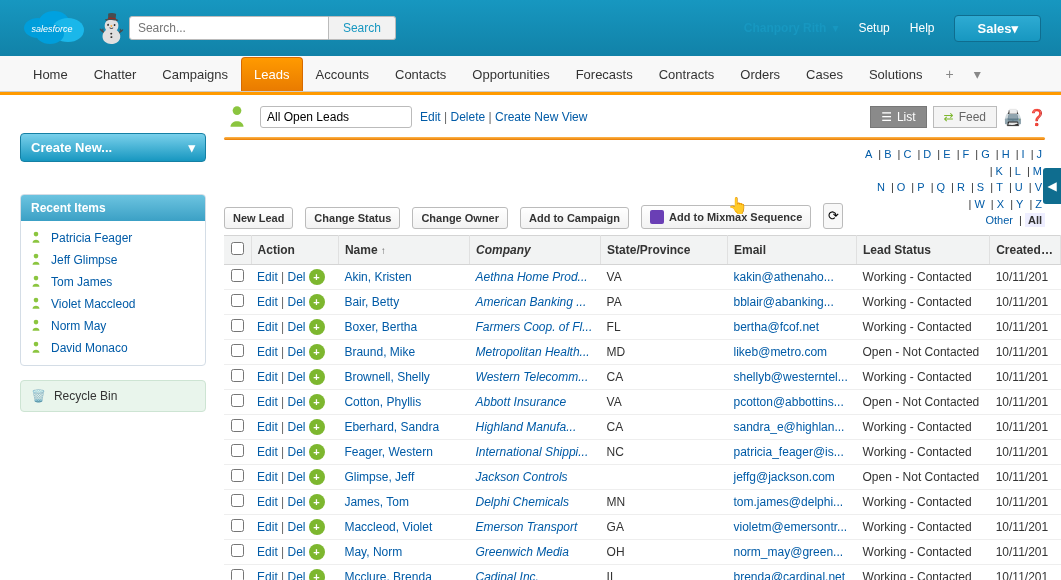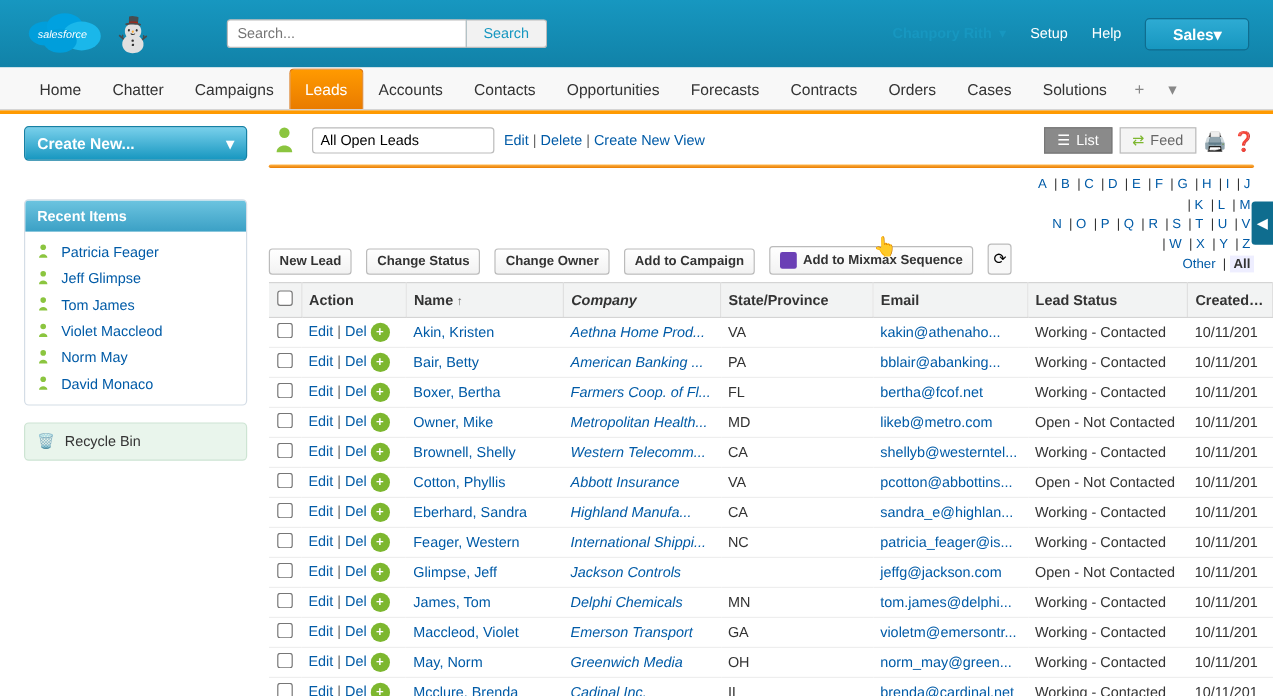--- a/index.html
+++ b/index.html
@@ -4,21 +4,21 @@
 <style>
 * { margin: 0; padding: 0; box-sizing: border-box; }
 body { font-family: Arial, Helvetica, sans-serif; font-size: 12px; color: #333; background: #fff; width: 1061px; height: 580px; overflow: hidden; position: relative; }
 a { color: #015ba7; text-decoration: none; }
 
 
 .hdr { background: linear-gradient(#1797c0, #1182a8); height: 56px; position: relative; padding: 0 20px; display: flex; align-items: center; }
 .logo-wrap { display: flex; align-items: center; gap: 6px; }
 .logo { width: 68px; height: 48px; }
 .snowman { font-size: 28px; }
-.search-wrap { margin-left: 60px; display: flex; align-items: flex-end; }
+.search-wrap { display: flex; align-items: flex-end; }
 .search-input { width: 200px; height: 24px; border: 1px solid #bbb; border-radius: 3px 0 0 3px; padding: 0 8px; font-size: 12px; color: #888; background: #fff; }
 .search-btn { height: 24px; padding: 0 14px; border: 1px solid #bbb; border-left: none; border-radius: 0 3px 3px 0; background: #f2f2f2; color: #1797c0; font-size: 12px; cursor: pointer; }
 .hdr-right { margin-left: auto; display: flex; align-items: center; gap: 20px; color: #fff; font-size: 12px; }
 .hdr-right a { color: #fff; }
 .user-menu { color: #1797c0; background: transparent; display: flex; align-items: center; gap: 6px; cursor: pointer; }
 .user-menu span:first-child { font-weight: bold; }
 .sales-btn { background: linear-gradient(#2eabd3, #1797c0); border: 1px solid #0f6d8f; color: #fff; padding: 5px 22px; border-radius: 4px; font-weight: bold; font-size: 13px; cursor: pointer; display: flex; align-items: center; gap: 0; }
 
 
 .nav { background: #f8f8f8; border-bottom: 1px solid #ccc; height: 36px; display: flex; align-items: flex-end; padding: 0 20px; gap: 0; }
@@ -28,21 +28,21 @@
 
 
 .orange-bar { height: 3px; background: #ff9a00; }
 
 
 .layout { display: flex; }
 .sidebar { width: 216px; padding: 10px 10px 0 20px; flex-shrink: 0; }
 .main { flex: 1; padding: 8px 0 0 8px; min-width: 0; }
 
 
-.create-new { width: 100%; background: linear-gradient(#79d0eb, #1797c0); border: 1px solid #1580a4; color: #fff; font-weight: bold; font-size: 13px; padding: 6px 10px; border-radius: 4px; text-align: left; cursor: pointer; display: flex; align-items: center; justify-content: space-between; }
+.create-new { width: 100%; background: linear-gradient(#79d0eb, #1797c0); border: 1px solid #1580a4; color: #fff; font-weight: bold; font-size: 13px; padding: 6px 10px; border-radius: 4px; text-align: left; cursor: pointer; display: flex; align-items: center; justify-content: space-between; margin-top: 28px; }
 .recent-box { margin-top: 32px; border: 1px solid #d4dde6; border-radius: 4px; overflow: hidden; }
 .recent-hdr { background: linear-gradient(#6cc4e0, #3ba0c5); color: #fff; font-weight: bold; font-size: 12px; padding: 6px 10px; }
 .recent-list { list-style: none; padding: 6px 8px; }
 .recent-list li { display: flex; align-items: center; gap: 6px; padding: 3px 0; }
 .person-icon { width: 16px; height: 16px; display: inline-block; color: #8bc53f; font-size: 14px; }
 .recycle-box { margin-top: 14px; border: 1px solid #cde4d3; background: #e9f5ec; border-radius: 4px; padding: 8px 10px; display: flex; align-items: center; gap: 8px; cursor: pointer; }
 
 
 .main-top { display: flex; align-items: center; gap: 8px; padding-right: 16px; }
 .lead-icon { width: 28px; height: 28px; color: #8bc53f; font-size: 22px; }
@@ -297,21 +297,21 @@
               <td class="col-name"><a href="#">Boxer, Bertha</a></td>
               <td class="col-company"><a href="#">Farmers Coop. of Fl...</a></td>
               <td class="col-state">FL</td>
               <td class="col-email"><a href="#">bertha@fcof.net</a></td>
               <td class="col-status">Working - Contacted</td>
               <td class="col-created">10/11/201</td>
             </tr>
             <tr>
               <td class="col-cb"><input type="checkbox" style=""></td>
               <td class="col-action action-cell"><a href="#">Edit</a><span class="sep"> | </span><a href="#">Del</a><span class="plus-badge">+</span></td>
-              <td class="col-name"><a href="#">Owner, Mike</a></td>
+              <td class="col-name"><a href="#">Braund, Mike</a></td>
               <td class="col-company"><a href="#">Metropolitan Health...</a></td>
               <td class="col-state">MD</td>
               <td class="col-email"><a href="#">likeb@metro.com</a></td>
               <td class="col-status">Open - Not Contacted</td>
               <td class="col-created">10/11/201</td>
             </tr>
             <tr>
               <td class="col-cb"><input type="checkbox" style=""></td>
               <td class="col-action action-cell"><a href="#">Edit</a><span class="sep"> | </span><a href="#">Del</a><span class="plus-badge">+</span></td>
               <td class="col-name"><a href="#">Brownell, Shelly</a></td>

